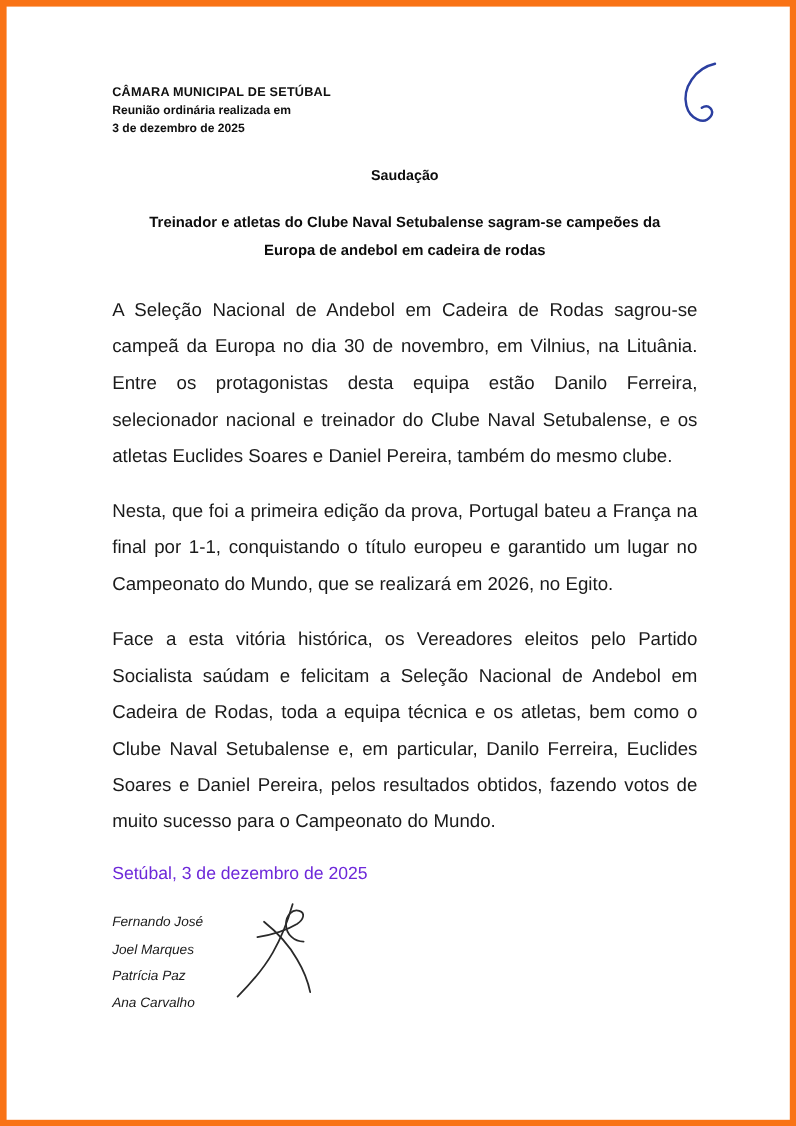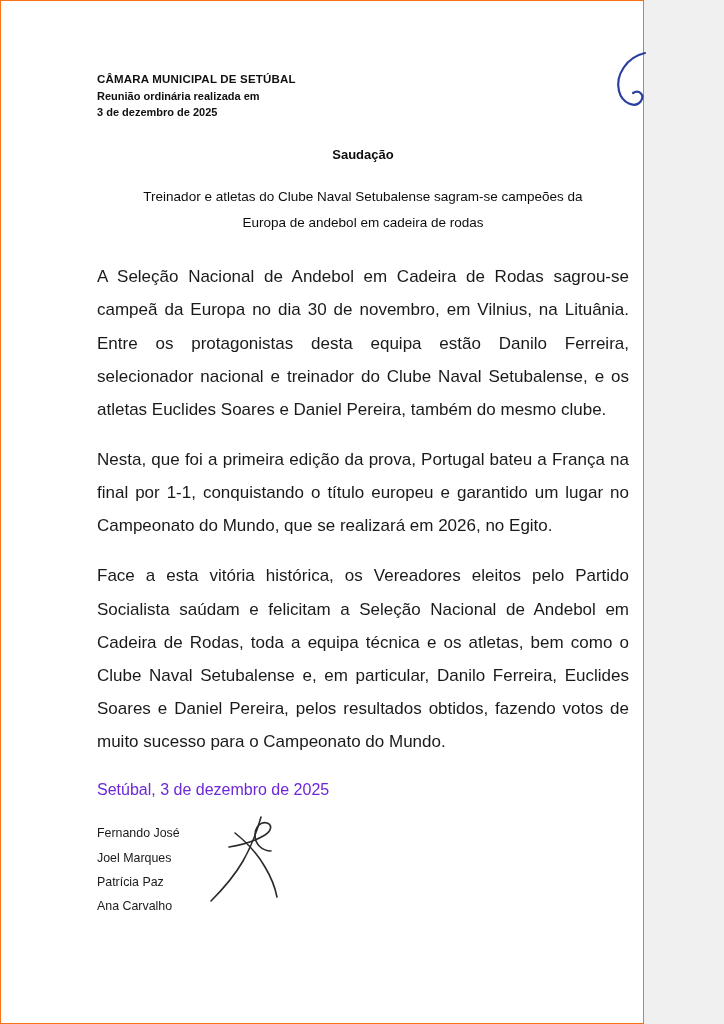--- a/index.html
+++ b/index.html
@@ -8,25 +8,25 @@
     background: #f0f0f0;
   }
   body {
     width: 724px;
     height: 1024px;
     overflow: hidden;
     font-family: "Liberation Sans", sans-serif;
   }
   .page {
     position: relative;
-    width: 644px;
+    width: 724px;
     height: 1024px;
     background: #ffffff;
     box-sizing: border-box;
-    border: 1px solid #f97316;
+    border: 6px solid #f97316;
   }
   .doc-body {
     position: absolute;
     left: 96px;
     top: 70px;
     width: 532px;
   }
   .header-block {
     margin-bottom: 26px;
   }
@@ -46,40 +46,41 @@
   .doc-title {
     text-align: center;
     font-size: 13px;
     font-weight: bold;
     color: #0d0d0d;
     margin: 8px 0 22px 0;
   }
   .doc-subtitle {
     text-align: center;
     font-size: 13.5px;
-    font-weight: normal;
+    font-weight: bold;
     color: #0d0d0d;
     line-height: 1.95;
     margin-bottom: 24px;
   }
   .para {
     font-size: 17px;
     color: #1a1a1a;
     text-align: justify;
     line-height: 1.95;
     margin-bottom: 16px;
   }
   .plain-line {
     font-size: 16px;
     color: #6d28d9;
     line-height: 1.95;
     margin-bottom: 16px;
   }
   .signers {
     position: relative;
+    font-style: italic;
   }
   .signer {
     font-size: 12.4px;
     color: #1a1a1a;
     line-height: 1.95;
   }
   .signature-mark {
     position: absolute;
     left: 108px;
     top: -10px;

